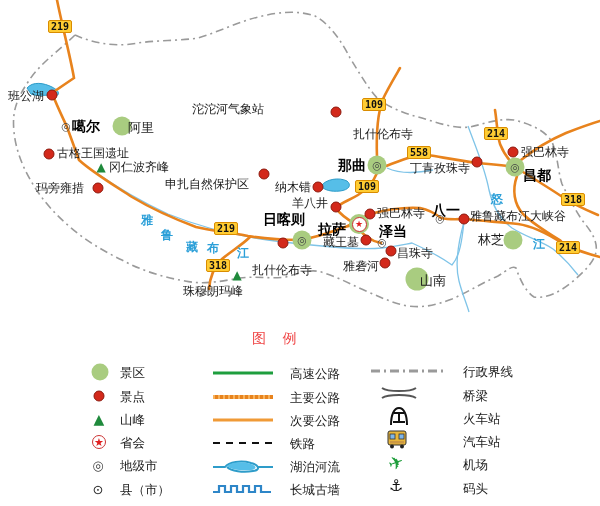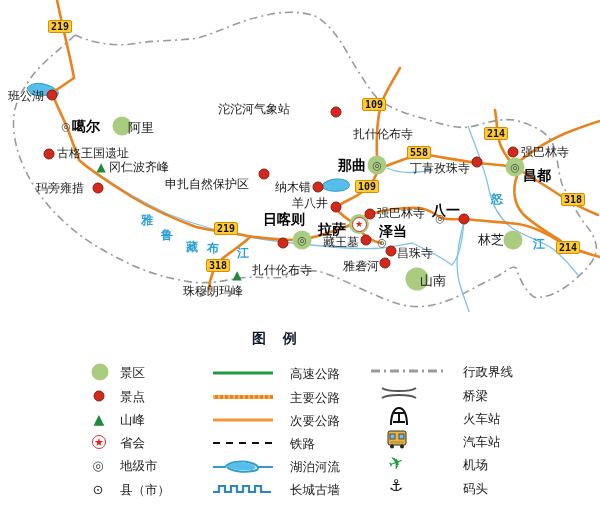--- a/index.html
+++ b/index.html
@@ -20,21 +20,21 @@
            transform:translate(-50%,-50%);display:flex;align-items:center;justify-content:center;}
   .capital .inner{width:13px;height:13px;background:#fff;border:1px solid #c33;border-radius:50%;
            display:flex;align-items:center;justify-content:center;font-size:9px;line-height:9px;color:#E01F1F;}
   .mtn{position:absolute;font-size:12px;line-height:12px;color:#1F8A3C;transform:translate(-50%,-50%);}
   .sign{position:absolute;background:#FFCC33;border:1px solid #D98C00;border-radius:2px;
         font-family:"DejaVu Sans Mono",monospace;font-size:10px;line-height:11px;font-weight:bold;
         padding:0 2px;color:#111;}
   .rvc{position:absolute;font-size:12px;font-weight:bold;color:#2B9FD8;}
   .nuc{position:absolute;font-size:12px;font-weight:bold;color:#2B9FD8;}
   
-  .leg-title{position:absolute;font-size:14px;font-weight:bold;letter-spacing:6px;color:#0f172a;}
+  .leg-title{position:absolute;font-size:14px;font-weight:normal;letter-spacing:6px;color:#ef4444;}
   .leg-lbl{position:absolute;font-size:12.5px;color:#1a1a1a;white-space:nowrap;}
   .leg-circle{position:absolute;width:17px;height:17px;background:#A9CC80;border-radius:50%;transform:translate(-50%,-50%);}
   .leg-dot{position:absolute;width:9px;height:9px;background:#D3291B;border:1px solid #8E1A0E;border-radius:50%;transform:translate(-50%,-50%);}
   .leg-glyph{position:absolute;transform:translate(-50%,-50%);line-height:1;}
   .line-exp{position:absolute;width:60px;transform:translateY(-50%);}
   .hw{height:3px;background:#1E9E3E;}
   .mainrd{height:4px;background:#E8831D;
       background-image:repeating-linear-gradient(90deg,#F7B25C 0 2px,#E8831D 2px 5px);}
   .secrd{height:3px;background:#F09A36;}
   .rail{height:2px;background:repeating-linear-gradient(90deg,#111 0 7px,transparent 7px 13px);}
@@ -130,27 +130,28 @@
   <span class="city" style="left:432px;top:202px">八一</span>
 
   <span class="scenic-lbl" style="left:128px;top:119px">阿里</span>
   <span class="scenic-lbl" style="left:478px;top:231px">林芝</span>
   <span class="scenic-lbl" style="left:420px;top:272px">山南</span>
 
   <span class="lbl" style="left:8px;top:90px">班公湖</span>
   <span class="lbl" style="left:57px;top:147px">古格王国遗址</span>
   <span class="lbl" style="left:36px;top:182px">玛旁雍措</span>
   <span class="lbl" style="left:165px;top:178px">申扎自然保护区</span>
-  <span class="lbl" style="left:218px;top:103px">沱沱河气象站</span>
+  <span class="lbl" style="left:192px;top:103px">沱沱河气象站</span>
   <span class="lbl" style="left:353px;top:128px">扎什伦布寺</span>
   <span class="lbl" style="left:275px;top:181px">纳木错</span>
   <span class="lbl" style="left:292px;top:197px">羊八井</span>
   <span class="lbl" style="left:410px;top:162px">丁青孜珠寺</span>
   <span class="lbl" style="left:521px;top:146px">强巴林寺</span>
   <span class="lbl" style="left:377px;top:207px">强巴林寺</span>
+  <span class="lbl" style="left:470px;top:210px">雅鲁藏布江大峡谷</span>
   <span class="lbl" style="left:323px;top:236px">藏王墓</span>
   <span class="lbl" style="left:397px;top:247px">昌珠寺</span>
   <span class="lbl" style="left:343px;top:260px">雅砻河</span>
   <span class="lbl" style="left:252px;top:264px">扎什伦布寺</span>
 
   <span class="lbl" style="left:109px;top:161px">冈仁波齐峰</span>
   <span class="lbl" style="left:183px;top:285px">珠穆朗玛峰</span>
 
   <span class="rvc" style="left:141px;top:212px">雅</span>
   <span class="rvc" style="left:161px;top:227px">鲁</span>

